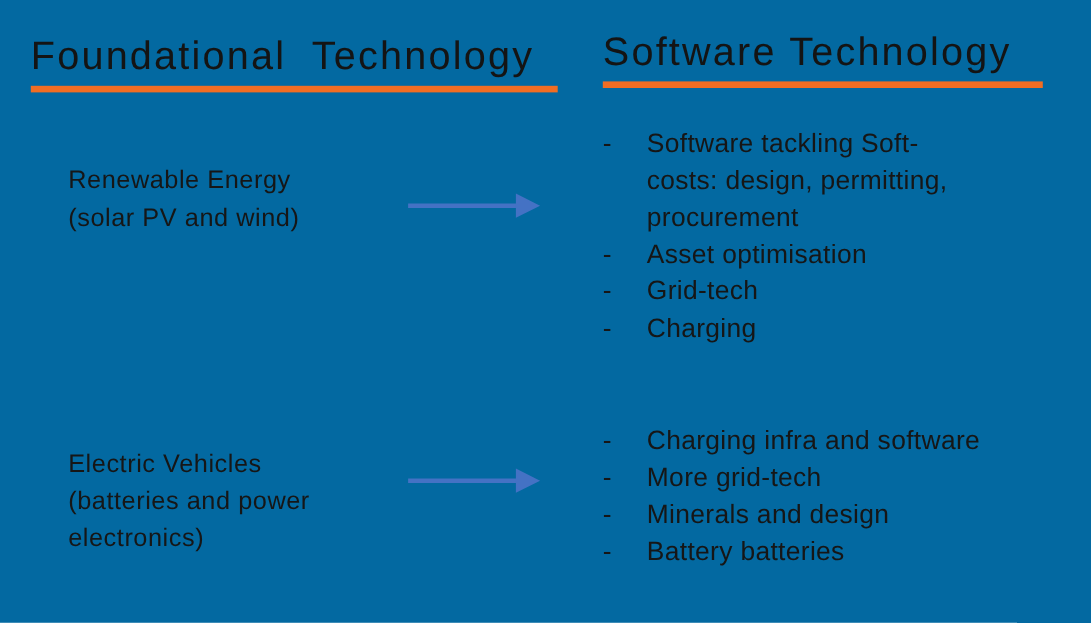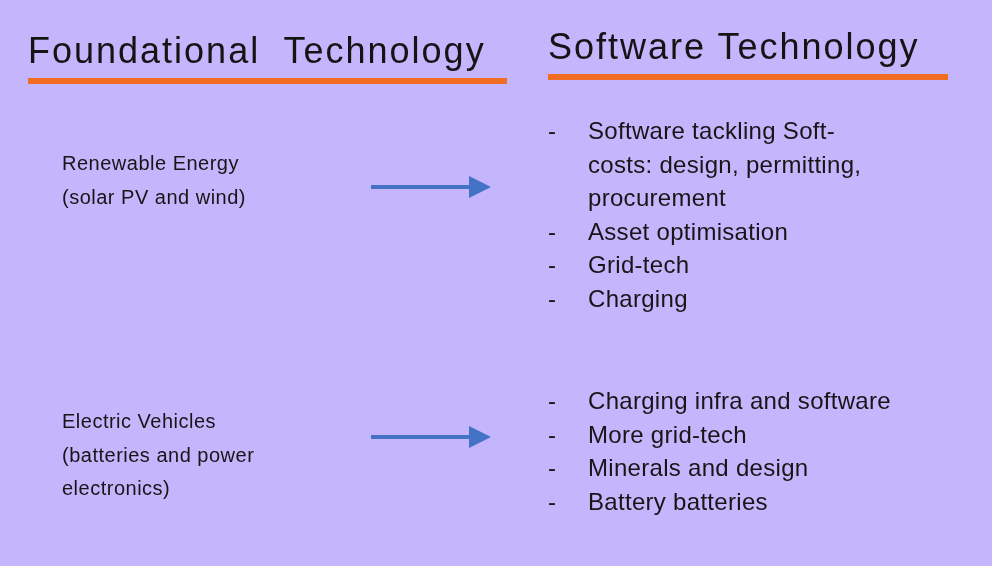--- a/index.html
+++ b/index.html
@@ -2,38 +2,38 @@
 <html style="--orange: #F16D23; --ink: #161616;"><head>
 <meta charset="utf-8">
 <style>
   html, body { margin: 0; padding: 0; }
   body {
     width: 992px; height: 566px; background: #ffffff;
     font-family: "Liberation Sans", "DejaVu Sans", sans-serif;
     color: var(--ink, #161616);
     overflow: hidden;
   }
-  .slide { position: relative; width: 992px; height: 566px; background: #c4b5fd; }
+  .slide { position: relative; width: 992px; height: 566px; background: #0369a1; }
 
   
   .col-head { position: absolute; }
   .head-title {
     font-size: 36px; line-height: 46px; letter-spacing: 2px;
     color: #141414; white-space: pre;
   }
   .head-underline { height: 6px; background: var(--orange, #F16D23); margin-top: 4px; }
   .head-foundational { left: 28px; top: 28px; }
   .head-foundational .head-underline { width: 479px; }
   .head-enabling { left: 548px; top: 24px; }
   .head-enabling .head-underline { width: 400px; }
 
   
   .source {
     position: absolute; left: 62px; width: 320px;
-    font-size: 20px; line-height: 33.5px; letter-spacing: 0.5px;
+    font-size: 23px; line-height: 33.5px; letter-spacing: 0.5px;
     white-space: pre-line; color: var(--ink, #161616);
   }
   .source-1 { top: 147px; }
   .source-2 { top: 405px; }
 
   
   .arrow { position: absolute; left: 368px; }
   .arrow-1 { top: 170px; }
   .arrow-2 { top: 420px; }
 

